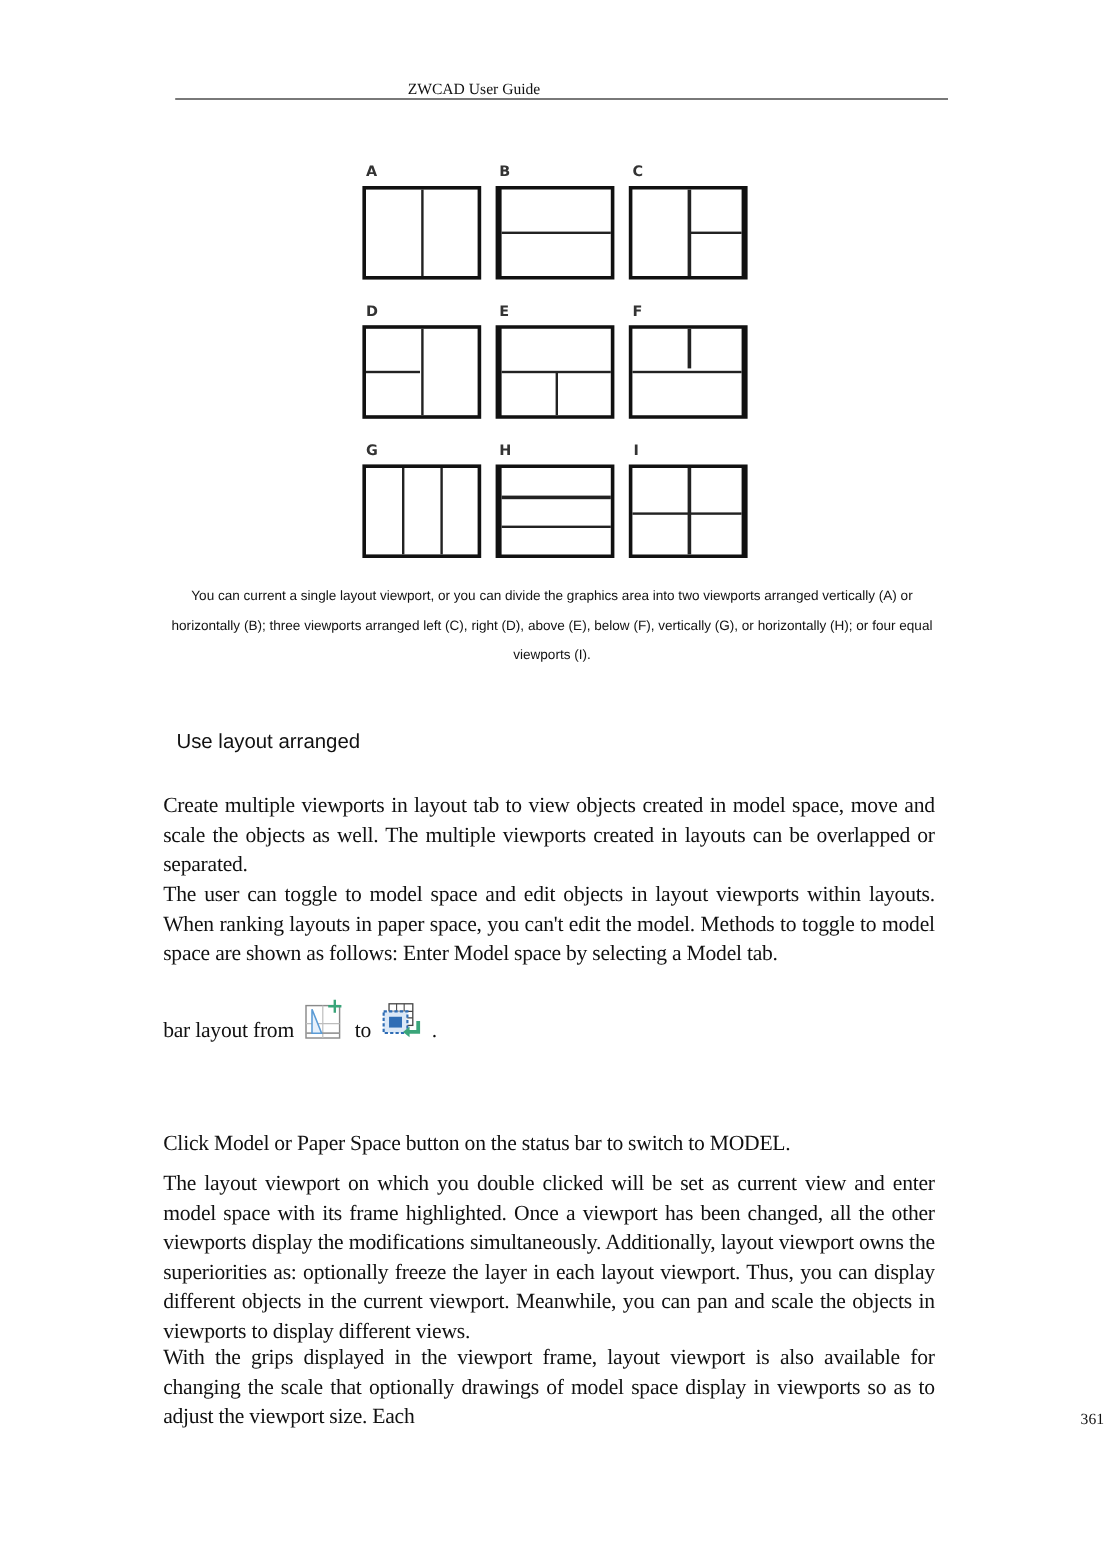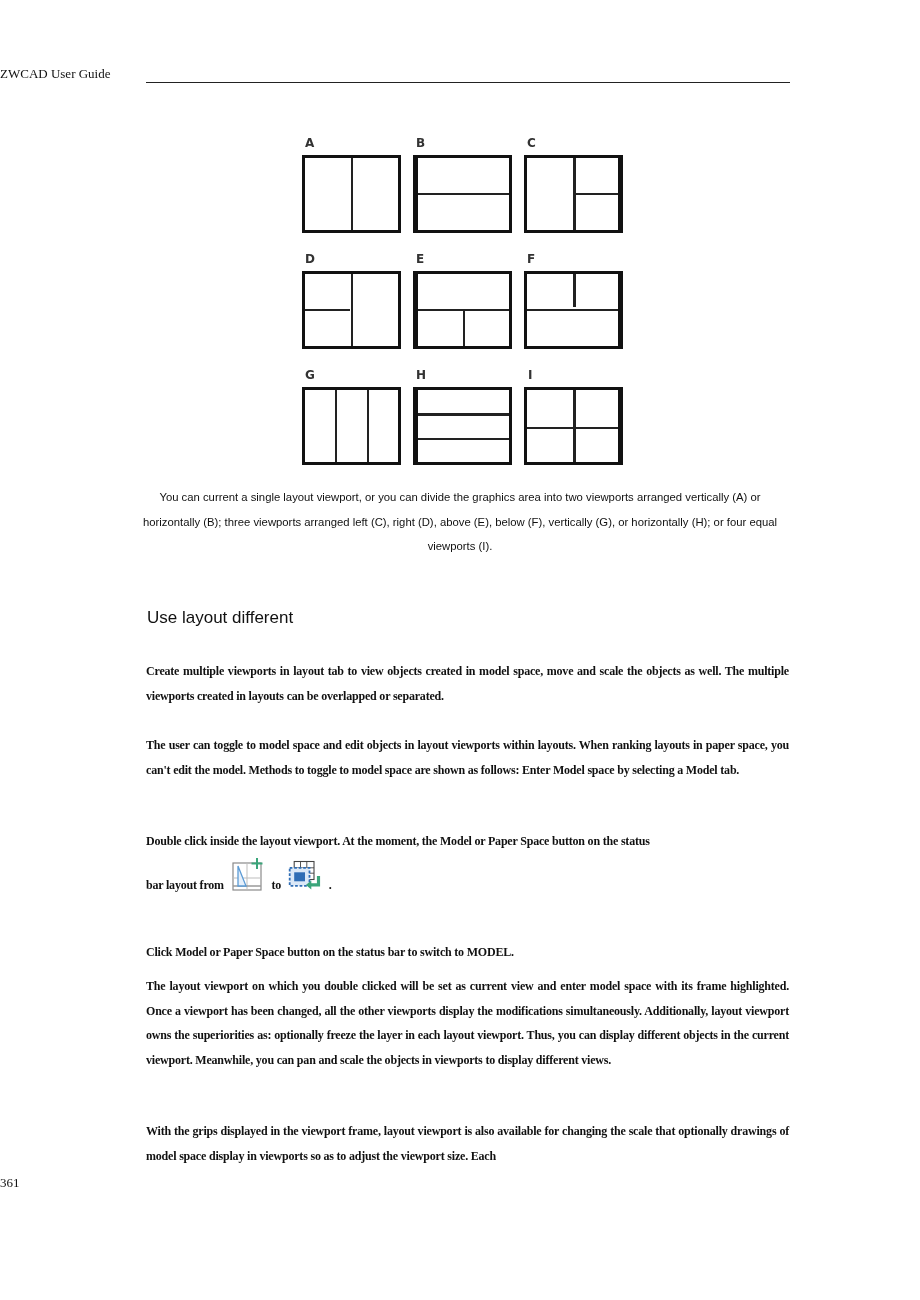--- a/index.html
+++ b/index.html
@@ -1,31 +1,31 @@
 <!DOCTYPE html>
 <html><head>
 <meta charset="utf-8">
 <style>
   html, body { margin: 0; padding: 0; background: #ffffff; }
   body { width: 920px; height: 1300px; position: relative; overflow: hidden; font-family: "Liberation Serif", serif; color: #111; }
-  .header-title { position: absolute; top: 66px; left: 0; width: 760px; text-align: left; font-size: 13px; }
+  .header-title { position: absolute; top: 66px; left: 15px; width: 760px; text-align: center; font-size: 13px; }
   .header-rule { position: absolute; top: 82px; left: 146px; width: 644px; height: 0; border-top: 1.5px solid #222; }
   .figure { position: absolute; left: 0; top: 0; }
   .vp-label { position: absolute; font-family: "DejaVu Sans", sans-serif; font-weight: bold; font-size: 12px; color: #333; }
   .vp-box { position: absolute; width: 99px; height: 78px; box-sizing: border-box; border: 3px solid #111; }
   .vp-box.thick-left { border-left-width: 5px; }
   .vp-box.thick-right { border-right-width: 5px; }
   .vline, .hline { position: absolute; background: #222; }
   .vline { width: 2px; top: 0; bottom: 0; }
   .hline { height: 2px; left: 0; right: 0; }
   .caption { position: absolute; top: 485px; left: 130px; width: 660px; text-align: center; font-family: "Liberation Sans", sans-serif; font-size: 11.3px; line-height: 24.5px; color: #111; }
   .section-heading { position: absolute; top: 608px; left: 147px; font-family: "Liberation Sans", sans-serif; font-size: 17px; color: #111; }
-  .para { position: absolute; left: 146px; width: 643px; font-size: 12px; line-height: 24.5px; text-align: justify; letter-spacing: -0.2px; font-weight: bold; }
+  .para { position: absolute; left: 136px; width: 643px; font-size: 18px; line-height: 24.5px; text-align: justify; letter-spacing: -0.2px; }
   .icon-inline { display: inline-block; vertical-align: -3px; width: 36px; height: 34px; margin: 0 3px; }
-  .page-number { position: absolute; top: 1175px; left: 0; width: 920px; text-align: left; font-size: 13px; }
+  .page-number { position: absolute; top: 1175px; left: 0; width: 920px; text-align: right; font-size: 13px; }
 </style>
 </head>
 <body>
 
 <div>
   <div class="header-title">ZWCAD User Guide</div>
   <div class="header-rule"></div>
 </div>
 
 <div class="figure">
@@ -78,27 +78,26 @@
 
   <div class="vp-label" style="left:528px;top:368px;">I</div>
   <div class="vp-box thick-right" style="left:524px;top:387px;">
     <div class="vline" style="left:46px;width:3px;"></div>
     <div class="hline" style="top:37px;"></div>
   </div>
 </div>
 
 <div class="caption">You can current a single layout viewport, or you can divide the graphics area into two viewports arranged vertically (A) or horizontally (B); three viewports arranged left (C), right (D), above (E), below (F), vertically (G), or horizontally (H); or four equal viewports (I).</div>
 
-<div class="section-heading">Use layout different</div>
+<div class="section-heading">Use layout arranged</div>
 
 <div class="para" style="top:659px;">Create multiple viewports in layout tab to view objects created in model space, move and scale the objects as well. The multiple viewports created in layouts can be overlapped or separated.</div>
 <div class="para" style="top:733px;">The user can toggle to model space and edit objects in layout viewports within layouts. When ranking layouts in paper space, you can't edit the model. Methods to toggle to model space are shown as follows: Enter Model space by selecting a Model tab.</div>
 
 <div class="para" style="top:829px;">
-  <div>Double click inside the layout viewport. At the moment, the Model or Paper Space button on the status</div>
   <div style="margin-top:4px;">
     <span>bar layout from</span>
     <svg class="icon-inline" viewBox="0 0 36 34">
       <rect x="3" y="5" width="28" height="27" fill="#fff" stroke="#8a8a8a" stroke-width="1.2"></rect>
       <line x1="3" y1="20" x2="31" y2="20" stroke="#bdbdbd" stroke-width="1"></line>
       <line x1="17" y1="5" x2="17" y2="32" stroke="#bdbdbd" stroke-width="1"></line>
       <line x1="3" y1="28" x2="31" y2="28" stroke="#9a9a9a" stroke-width="1.5"></line>
       <path d="M8 8 L8 28 L16 28 Z" fill="#e6f0fb" stroke="#5b9bd5" stroke-width="1.3"></path>
       <line x1="27" y1="0" x2="27" y2="11" stroke="#3aa57a" stroke-width="2"></line>
       <line x1="21.5" y1="5.5" x2="32.5" y2="5.5" stroke="#3aa57a" stroke-width="2"></line>

